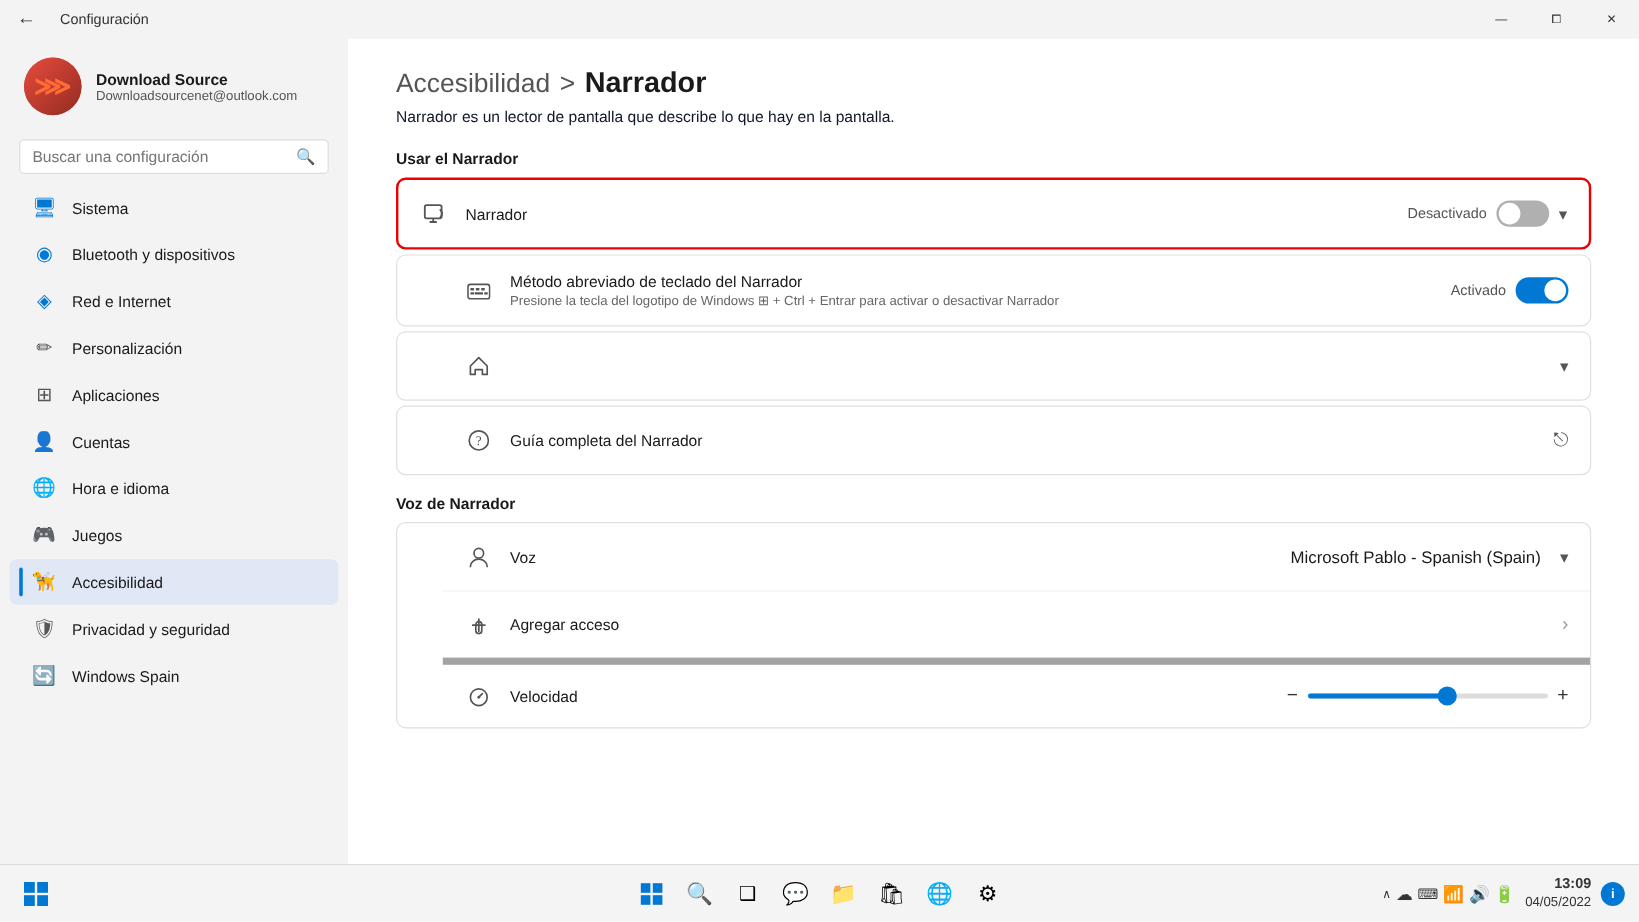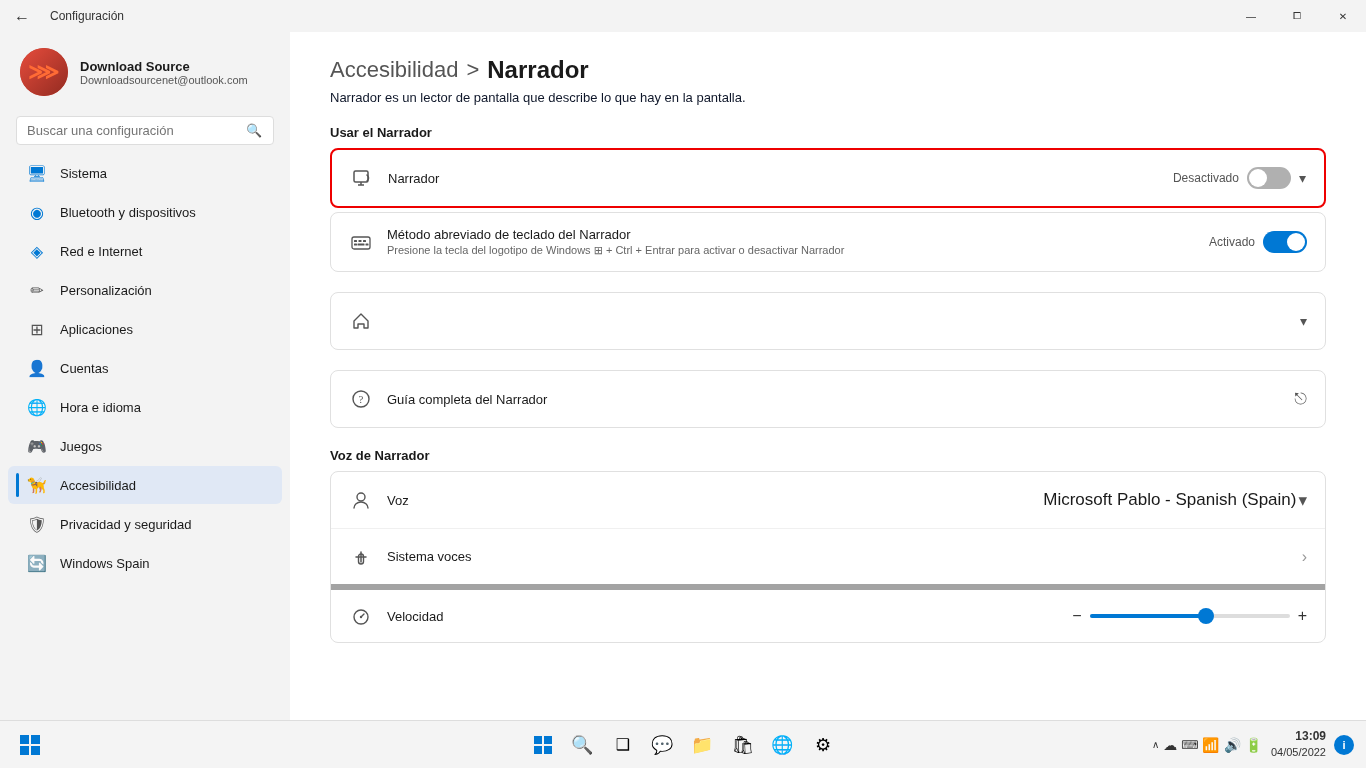--- a/index.html
+++ b/index.html
@@ -135,22 +135,23 @@
     }
 
     .section-title {
       font-size: 13px; font-weight: 600; color: #1a1a1a;
       margin-bottom: 8px; margin-top: 8px;
     }
 
     .settings-card {
       border: 1px solid #e0e0e0;
       border-radius: 8px;
-      margin-bottom: 20px;
+      margin-bottom: 4px;
       background: white;
+      padding-left: 38px;
     }
 
     .settings-row {
       display: flex;
       align-items: center;
       padding: 14px 18px;
       gap: 14px;
       min-height: 56px;
     }
     .settings-row + .settings-row {
@@ -200,22 +201,22 @@
       margin-bottom: 4px;
       background: white;
     }
 
     .chevron-right { color: #999; font-size: 16px; }
     .chevron-down { color: #555; font-size: 14px; }
     .external-link { color: #555; font-size: 16px; }
 
     
     .voice-dropdown {
-      display: flex; align-items: center; gap: 2px;
-      font-size: 17px; color: #1a1a1a;
+      display: flex; align-items: center; gap: 16px;
+      font-size: 14px; color: #1a1a1a;
     }
 
     
     .slider-container {
       display: flex; align-items: center; gap: 8px;
     }
     .slider-minus, .slider-plus { font-size: 16px; color: #333; cursor: pointer; }
     .slider-track {
       width: 200px; height: 4px;
       background: #ddd; border-radius: 2px; position: relative;
@@ -461,21 +462,21 @@
       </div>
 
       <div class="settings-row" style="border-top:1px solid #f0f0f0;">
         <div class="settings-row-icon">
           <svg width="20" height="20" viewBox="0 0 20 20" fill="none">
             <path d="M10 5V15M5 10H15" stroke="#555" stroke-width="1.5" stroke-linecap="round"></path>
             <path d="M10 17a2.5 2.5 0 0 0 2.5-2.5V9.5A2.5 2.5 0 0 0 10 7a2.5 2.5 0 0 0-2.5 2.5v5A2.5 2.5 0 0 0 10 17z" stroke="#555" stroke-width="1.4"></path>
           </svg>
         </div>
         <div class="settings-row-text">
-          <div class="settings-row-title">Sistema voces</div>
+          <div class="settings-row-title">Agregar acceso</div>
         </div>
         <div class="settings-row-right">
           <span class="chevron-right">›</span>
         </div>
       </div>
 
       <div class="settings-row" style="border-top:6px solid #a3a3a3;">
         <div class="settings-row-icon">
           <svg width="20" height="20" viewBox="0 0 20 20" fill="none">
             <circle cx="10" cy="11" r="7" stroke="#555" stroke-width="1.4"></circle>

